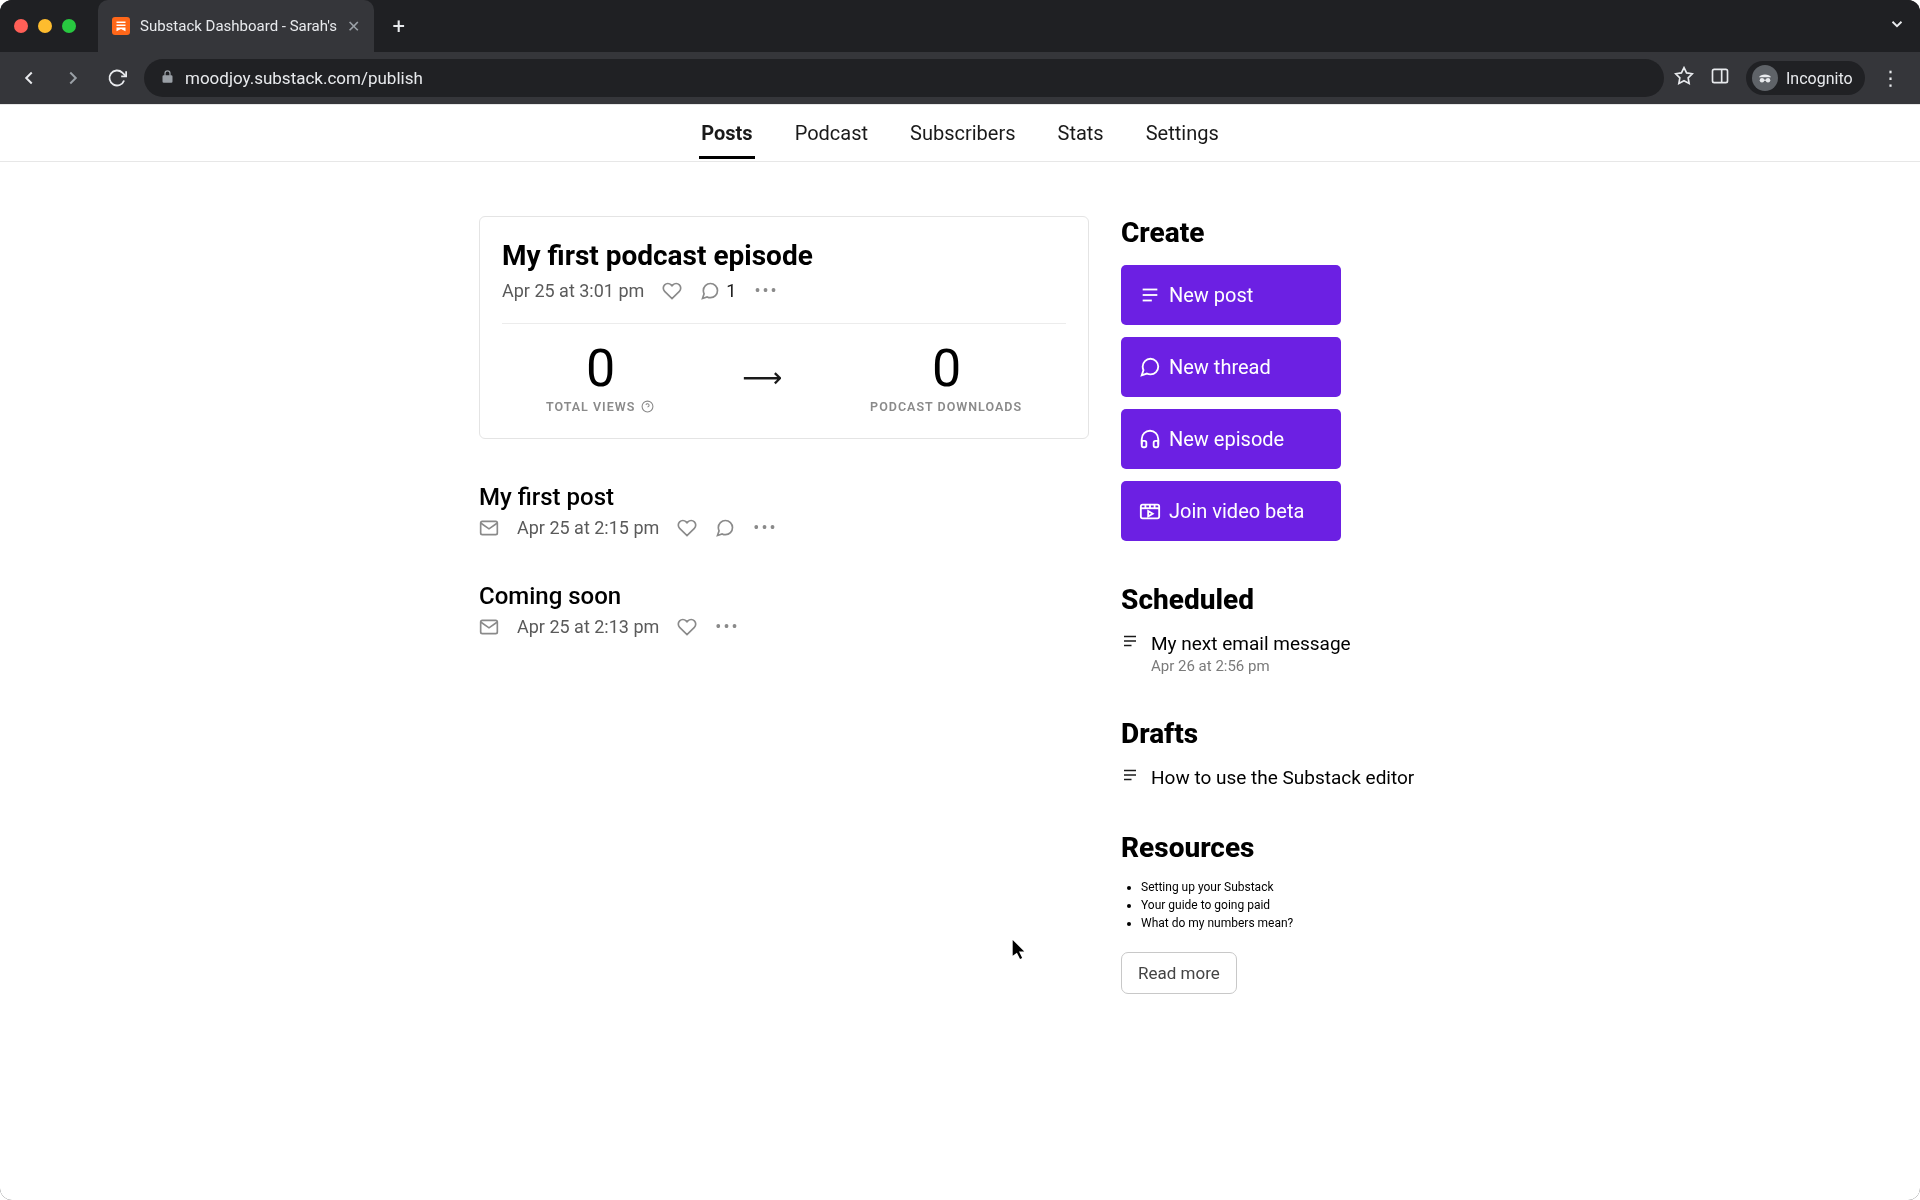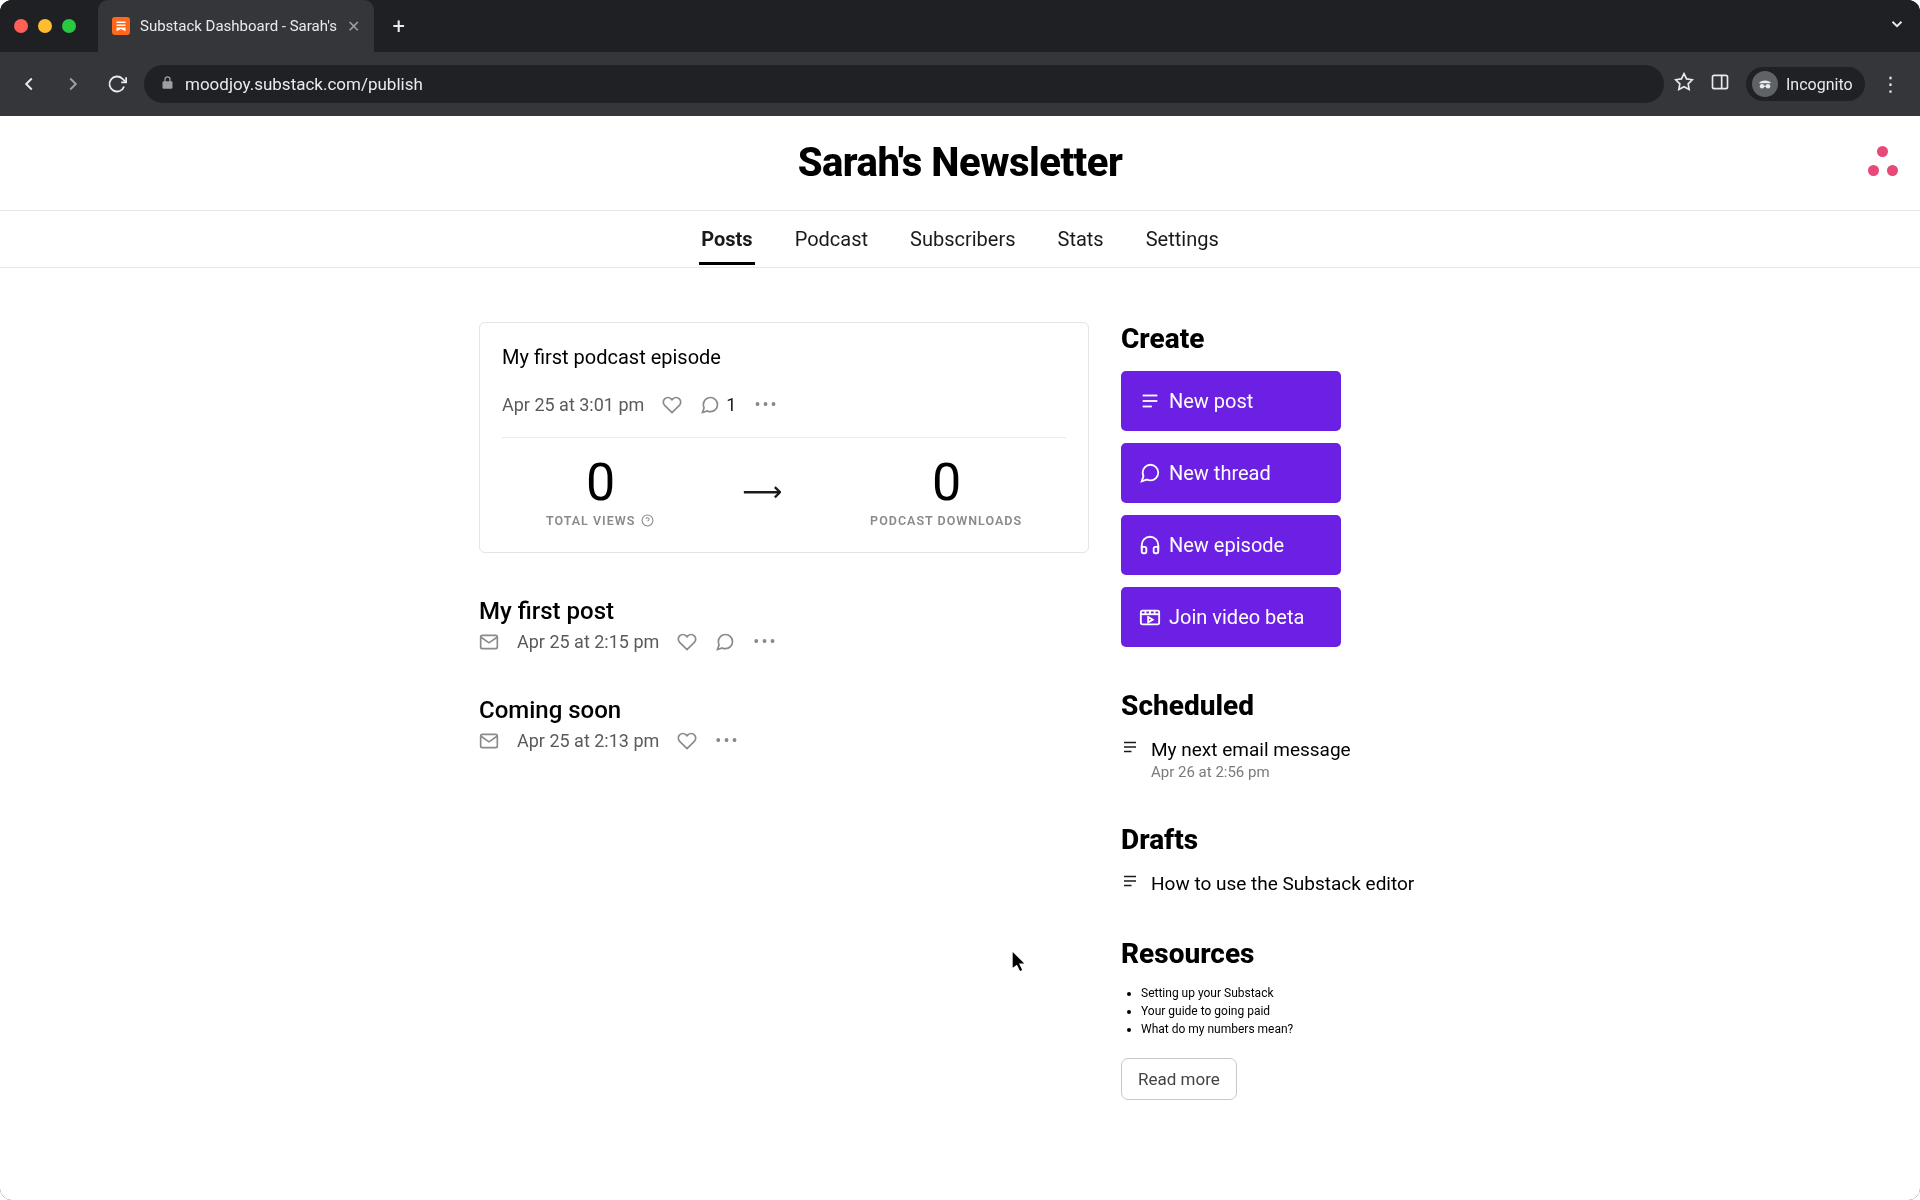--- a/index.html
+++ b/index.html
@@ -15,21 +15,21 @@
   .tl.green { background: #28c840; }
   .tab { display: flex; align-items: center; gap: 10px; background: #35363a; color: #e8eaed; height: 52px; padding: 0 14px; border-radius: 10px 10px 0 0; max-width: 290px; font-size: 15px; }
   .tab .favicon { width: 18px; height: 18px; background: #ff6719; border-radius: 3px; display:flex; align-items:center; justify-content:center;}
   .tab .favicon svg { width:12px; height:12px; }
   .tab .title { white-space: nowrap; overflow: hidden; text-overflow: ellipsis; flex:1;}
   .tab .close { color: #9aa0a6; font-size: 16px; }
   .new-tab { color: #e8eaed; font-size: 22px; padding: 0 8px; cursor: pointer; }
   .tab-strip .spacer { flex: 1; }
   .caret-down { color: #e8eaed; }
 
-  .addr-bar { height: 64px; background: #35363a; display: flex; align-items: center; padding: 0 12px; gap: 10px; }
+  .addr-bar { height: 52px; background: #35363a; display: flex; align-items: center; padding: 0 12px; gap: 10px; }
   .nav-btn { width: 34px; height: 34px; display: flex; align-items: center; justify-content: center; color: #9aa0a6; border-radius: 50%; }
   .nav-btn.active { color: #e8eaed; }
   .omnibox { flex: 1; height: 38px; background: #202124; border-radius: 19px; display: flex; align-items: center; padding: 0 16px; gap: 10px; color: #e8eaed; font-size: 17px; max-width: 1520px;}
   .omnibox .lock { color: #9aa0a6; }
   .right-icons { display: flex; align-items: center; gap: 16px; color: #e8eaed; }
   .incog-chip { display: flex; align-items: center; gap: 8px; background: #202124; padding: 4px 12px 4px 6px; border-radius: 18px; font-size: 16px; }
   .incog-chip .avatar { width: 26px; height: 26px; border-radius: 50%; background: #5f6368; display:flex; align-items:center; justify-content:center; }
   .kebab { font-size: 20px; letter-spacing: 0; }
 
   
@@ -45,21 +45,21 @@
   .tabs-nav { height: 58px; border-bottom: 1px solid #e7e7e7; border-top: 1px solid #e7e7e7; display: flex; align-items: center; justify-content: center; gap: 38px; font-size: 20px; }
   .tabs-nav .tabi { color: #1a1a1a; padding: 14px 2px; cursor: pointer; }
   .tabs-nav .tabi.active { font-weight: 700; border-bottom: 3px solid #000; padding-bottom: 11px;}
 
   .content { display: flex; justify-content: center; gap: 32px; padding-top: 54px; }
   .col-main { width: 610px; }
   .col-side { width: 320px; }
 
   
   .card { border: 1px solid #e4e4e4; border-radius: 6px; padding: 22px 22px 18px; }
-  .card h3 { font-size: 20px; font-weight: 400; margin-bottom: 25px; }
+  .card h3 { font-size: 28px; font-weight: 700; margin-bottom: 8px; }
   .meta-row { display: flex; align-items: center; gap: 18px; font-size: 18px; color: #5a5a5a; }
   .meta-row .ic { color:#8a8a8a; display:flex; align-items:center; gap:6px;}
   .meta-row .ic .cnt { color:#1a1a1a;}
   .divider { height:1px; background:#ececec; margin: 22px 0 10px; }
   .stats-row { display:flex; align-items:center; justify-content:space-around; }
   .stat { text-align:center; padding: 4px 0 6px;}
   .stat .num { font-size: 52px; font-weight:400; letter-spacing:-1px;}
   .stat .lbl { font-size: 12.5px; letter-spacing: 1px; color:#8a8a8a; font-weight:600; display:flex; align-items:center; justify-content:center; gap:6px;}
   .arrow-long { font-size: 28px; color:#1a1a1a; }
 
@@ -166,28 +166,20 @@
             </svg>
         </span>
         <span>Incognito</span>
       </span>
       <span class="kebab">⋮</span>
     </div>
   </div>
 
   <div class="page">
 
-    <div class="site-header">
-      <div class="site-title">Sarah's Newsletter</div>
-      <div class="site-logo">
-        <span class="dot d1"></span>
-          <span class="dot d2"></span>
-          <span class="dot d3"></span>
-      </div>
-    </div>
 
     <div class="tabs-nav">
       <div class="tabi active">Posts</div>
       <div class="tabi">Podcast</div>
       <div class="tabi">Subscribers</div>
       <div class="tabi">Stats</div>
       <div class="tabi">Settings</div>
     </div>
 
     <div class="content">

